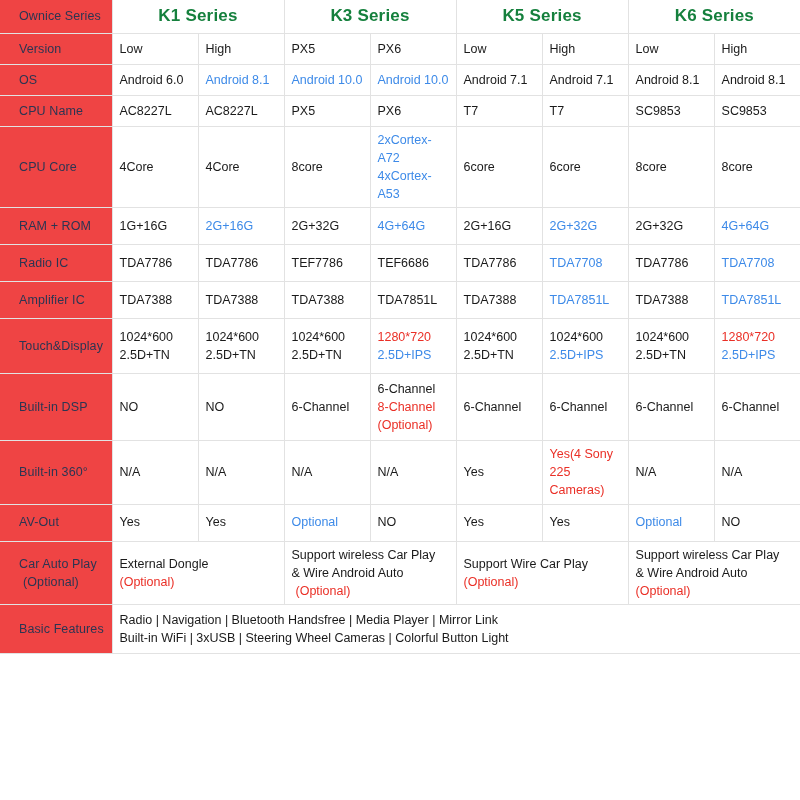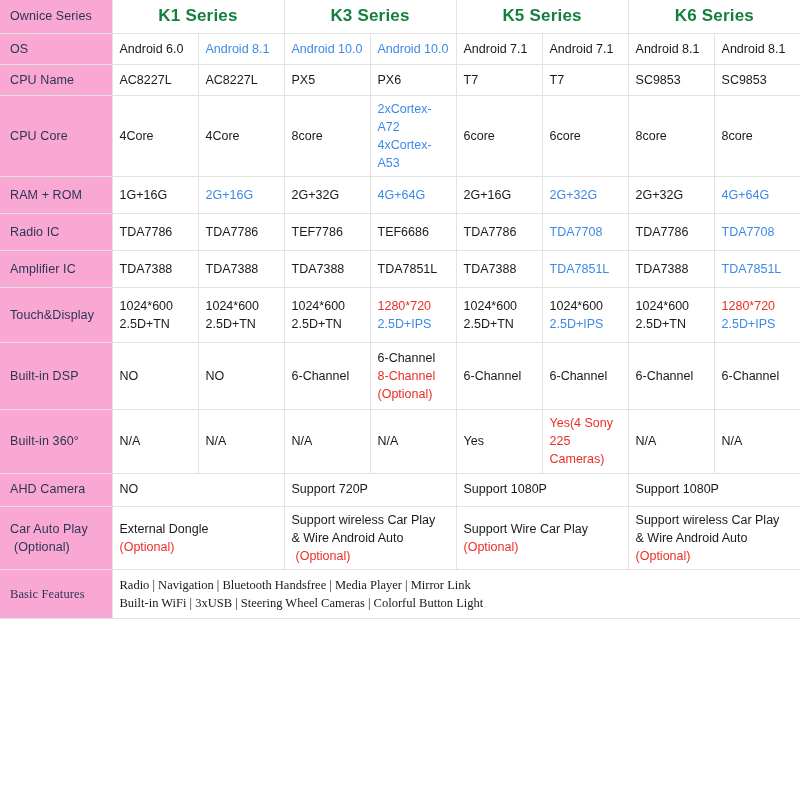--- a/index.html
+++ b/index.html
@@ -23,25 +23,25 @@
     border: 1px solid #e2e2e2;
     vertical-align: middle;
     padding: 4px 7px;
     font-size: 12.5px;
     line-height: 1.45;
     color: #1a1a1a;
     background: #ffffff;
   }
   
   #spec-table td.lbl {
-    background: #f9a8d4;
+    background: #ef4444;
     color: #2c3552;
     font-size: 12.5px;
     border-left: none;
-    padding-left: 10px;
+    padding-left: 19px;
     letter-spacing: .1px;
   }
   #spec-table tr.hdr td.lbl {
     font-size: 12.5px;
   }
   
   #spec-table td.series {
     text-align: center;
     font-size: 17px;
     font-weight: bold;
@@ -74,20 +74,47 @@
   </colgroup>
   <tbody id="table-body">
       <tr class="hdr" style="height: 32px;">
         <td class="lbl">Ownice Series</td>
         <td class="series" colspan="2">K1 Series</td>
         <td class="series" colspan="2">K3 Series</td>
         <td class="series" colspan="2">K5 Series</td>
         <td class="series" colspan="2">K6 Series</td>
       </tr>
       <tr style="height: 31px;">
+        <td class="lbl">Version</td>
+        <td colspan="1">
+          <span class="l2">Low</span>
+        </td>
+        <td colspan="1">
+          <span class="l2">High</span>
+        </td>
+        <td colspan="1">
+          <span class="l2">PX5</span>
+        </td>
+        <td colspan="1">
+          <span class="l2">PX6</span>
+        </td>
+        <td colspan="1">
+          <span class="l2">Low</span>
+        </td>
+        <td colspan="1">
+          <span class="l2">High</span>
+        </td>
+        <td colspan="1">
+          <span class="l2">Low</span>
+        </td>
+        <td colspan="1">
+          <span class="l2">High</span>
+        </td>
+      </tr>
+      <tr style="height: 31px;">
         <td class="lbl">OS</td>
         <td colspan="1">
           <span class="l2">Android 6.0</span>
         </td>
         <td colspan="1">
           <span class="l2 blue">Android 8.1</span>
         </td>
         <td colspan="1">
           <span class="l2 blue">Android 10.0</span>
         </td>
@@ -328,33 +355,45 @@
           <span class="l2 red">Yes(4 Sony</span>
           <span class="l2 red">225 Cameras)</span>
         </td>
         <td colspan="1">
           <span class="l2">N/A</span>
         </td>
         <td colspan="1">
           <span class="l2">N/A</span>
         </td>
       </tr>
-      <tr style="height: 33px;">
-        <td class="lbl">AHD Camera</td>
-        <td colspan="2">
+      <tr style="height: 37px;">
+        <td class="lbl">AV-Out</td>
+        <td colspan="1">
+          <span class="l2">Yes</span>
+        </td>
+        <td colspan="1">
+          <span class="l2">Yes</span>
+        </td>
+        <td colspan="1">
+          <span class="l2 blue">Optional</span>
+        </td>
+        <td colspan="1">
           <span class="l2">NO</span>
         </td>
-        <td colspan="2">
-          <span class="l2">Support 720P</span>
-        </td>
-        <td colspan="2">
-          <span class="l2">Support 1080P</span>
-        </td>
-        <td colspan="2">
-          <span class="l2">Support 1080P</span>
+        <td colspan="1">
+          <span class="l2">Yes</span>
+        </td>
+        <td colspan="1">
+          <span class="l2">Yes</span>
+        </td>
+        <td colspan="1">
+          <span class="l2 blue">Optional</span>
+        </td>
+        <td colspan="1">
+          <span class="l2">NO</span>
         </td>
       </tr>
       <tr style="height: 56px; margin-top: 12px;">
         <td class="lbl">
           <span class="l2">Car Auto Play</span>
           <span class="l2" style="padding-left: 4px;">(Optional)</span>
         </td>
         <td colspan="2">
           <span class="l2">External Dongle</span>
           <span class="l2 red">(Optional)</span>
@@ -367,21 +406,21 @@
         <td colspan="2">
           <span class="l2">Support Wire Car Play</span>
           <span class="l2 red">(Optional)</span>
         </td>
         <td colspan="2">
           <span class="l2">Support wireless Car Play</span>
           <span class="l2">&amp; Wire Android Auto</span>
           <span class="l2 red">(Optional)</span>
         </td>
       </tr>
-      <tr style="height: 49px; font-family: Liberation Serif, serif;">
+      <tr style="height: 49px;">
         <td class="lbl">Basic Features</td>
         <td colspan="8">
           <span class="l2">Radio | Navigation | Bluetooth Handsfree | Media Player | Mirror Link</span>
           <span class="l2">Built-in WiFi | 3xUSB | Steering Wheel Cameras | Colorful Button Light</span>
         </td>
       </tr>
     </tbody>
 </table>
 
 </body></html>

